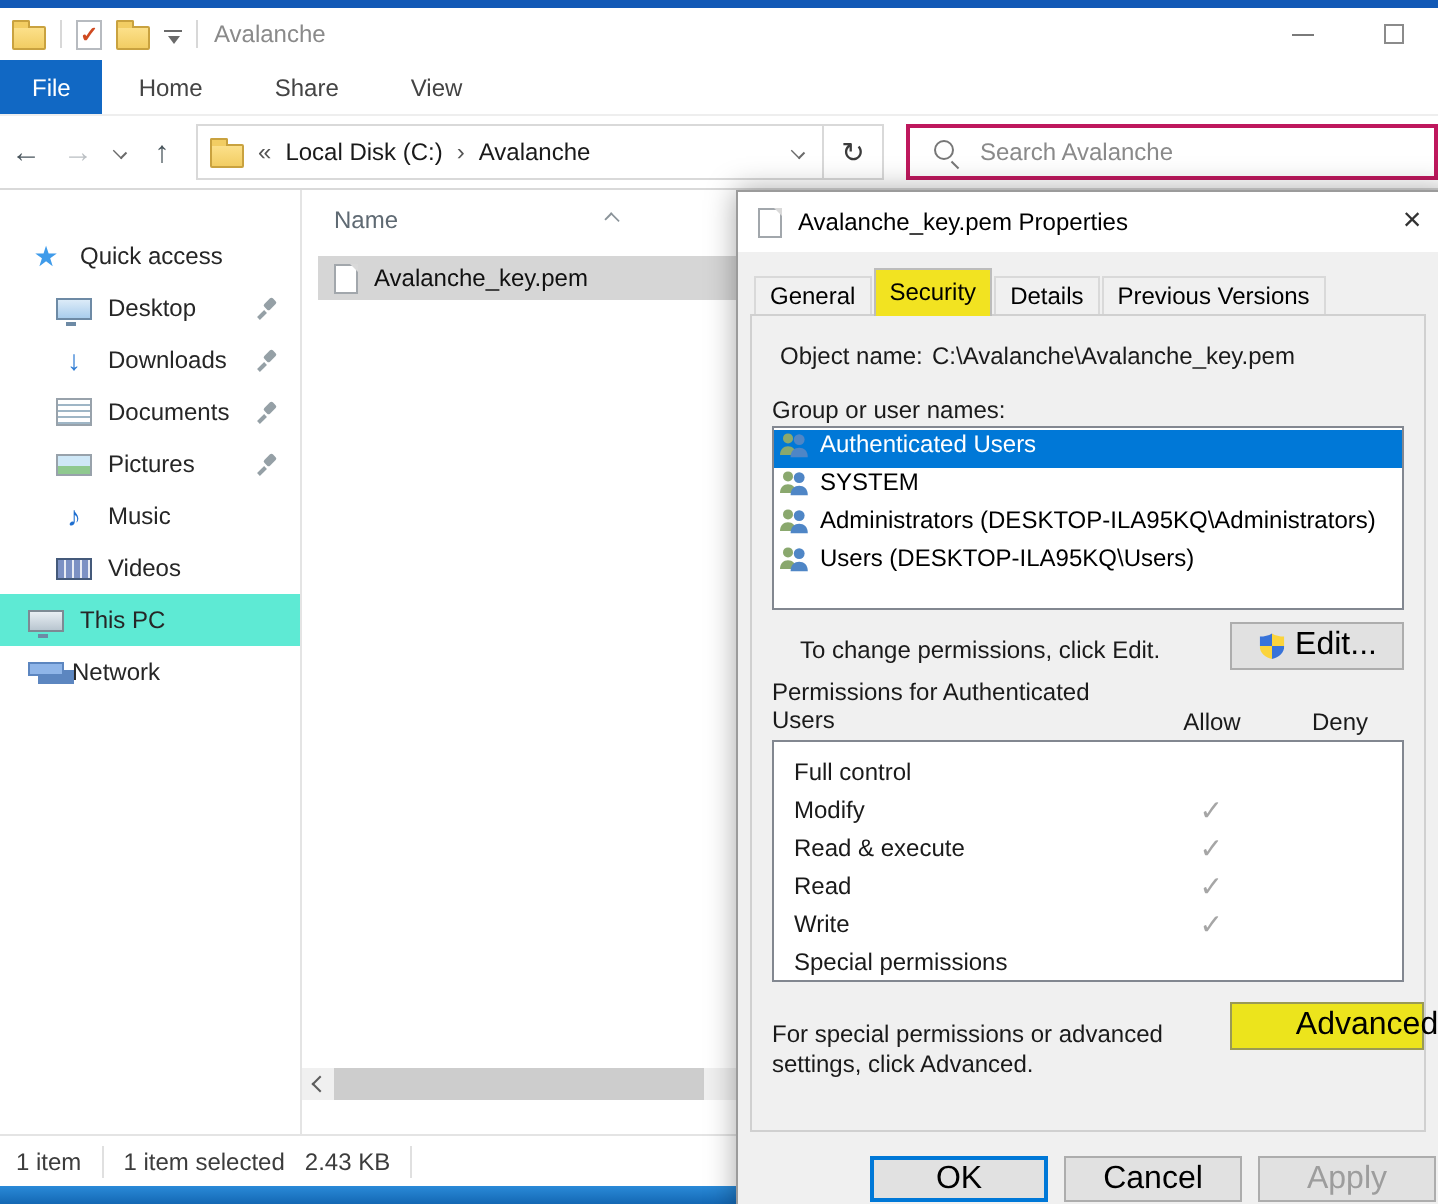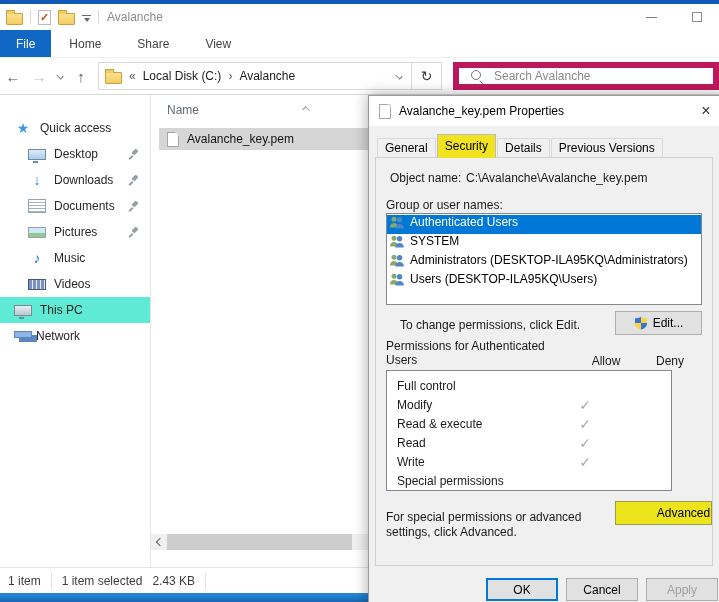--- a/index.html
+++ b/index.html
@@ -54,21 +54,21 @@
   .arrow-up { color:#49555c; }
   .nav-chev { width:16px; }
   .addr-box { height:28px; border:1px solid #d9d9d9; display:flex; align-items:center;
               width:314px; margin-left:4px; padding-left:6px; }
   .crumb-sep { color:#555; margin:0 7px; }
   .addr-spacer { flex:1; }
   .addr-chev { width:24px; display:flex; justify-content:center; }
   .refresh-btn { width:30px; height:28px; border:1px solid #d9d9d9; border-left:none;
               display:flex; align-items:center; justify-content:center; color:#3c3c3c; font-size:14px; }
   .refresh-glyph::before { content:"↻"; }
-  .search-box { height:28px; border:6px solid #be185d; margin-left:11px; flex:1; display:flex;
+  .search-box { height:28px; border:2px solid #be185d; margin-left:11px; flex:1; display:flex;
               align-items:center; padding-left:12px; gap:10px; }
   .search-box input { border:none; outline:none; font-family:"Liberation Sans",sans-serif;
               font-size:12px; color:#333; width:150px; }
   .search-box input::placeholder { color:#8a8a8a; }
   .search-icon { width:13px; height:13px; position:relative; }
   .search-icon::before { content:""; position:absolute; left:0; top:0; width:8px; height:8px;
               border:1px solid #777; border-radius:50%; }
   .search-icon::after { content:""; position:absolute; right:0px; bottom:0px; width:5px; height:1px;
               background:#777; transform:rotate(45deg); }
 
@@ -148,40 +148,40 @@
   .obj-label { width:76px; }
   .group-label { position:absolute; left:10px; top:40px; }
   .group-list { position:absolute; left:10px; top:55px; width:316px; height:92px; background:#fff;
       border:1px solid #828790; padding-top:1px; overflow:hidden; }
   .grp-row { height:19px; display:flex; gap:5px; padding-left:2px; color:#000; }
   .grp-row.sel { background:#0078d7; color:#fff; }
   .grp-row svg { flex:0 0 16px; }
 
   .edit-row-hint { position:absolute; left:24px; top:160px; }
   .btn { background:#e1e1e1; border:1px solid #adadad; font-family:"Liberation Sans",sans-serif;
-      font-size:12px; color:#000; display:flex; align-items:center; justify-content:center; gap:5px; }
+      font-size:16px; color:#000; display:flex; align-items:center; justify-content:center; gap:5px; }
   .edit-btn { position:absolute; left:239px; top:153px; width:87px; height:24px; }
   .perm-header { position:absolute; left:10px; top:182px; width:316px; display:flex; align-items:flex-end; }
   .perm-for { width:188px; line-height:1.15; }
   .colh { width:64px; text-align:center; }
-  .perm-list { position:absolute; left:10px; top:212px; width:286px; height:121px; background:#fff;
+  .perm-list { position:absolute; left:10px; top:212px; width:316px; height:121px; background:#fff;
       border:1px solid #828790; padding-top:5px; overflow:hidden; }
   .perm-row { height:19px; display:flex; align-items:center; }
   .pname { width:188px; padding-left:10px; }
   .pcol { width:64px; text-align:center; }
   .checkmark::before { content:"✓"; color:#a6a6a6; font-size:14px; }
 
   .adv-hint { position:absolute; left:10px; top:352px; width:226px; line-height:1.25; }
   .adv-btn { position:absolute; left:239px; top:343px; width:97px; height:24px;
       background:#ece41c; border-color:#9a9a55;padding-left:40px; }
   .shield-icon { display:inline-flex; }
 
   .dlg-buttons { position:absolute; left:0; top:482px; width:351px; height:24px; display:flex;
       gap:8px; justify-content:flex-end; padding-right:2px; }
-  .dlg-buttons .btn { width:72px; height:23px; }
+  .dlg-buttons .btn { width:89px; height:23px; }
   .btn-ok { border:2px solid #0078d7; }
   .btn-apply { color:#9d9d9d; }
 </style>
 </head>
 <body>
 
 <div class="top-strip"></div>
 <div class="titlebar">
   <div class="qat">
     <span class="folder-icon"></span>

